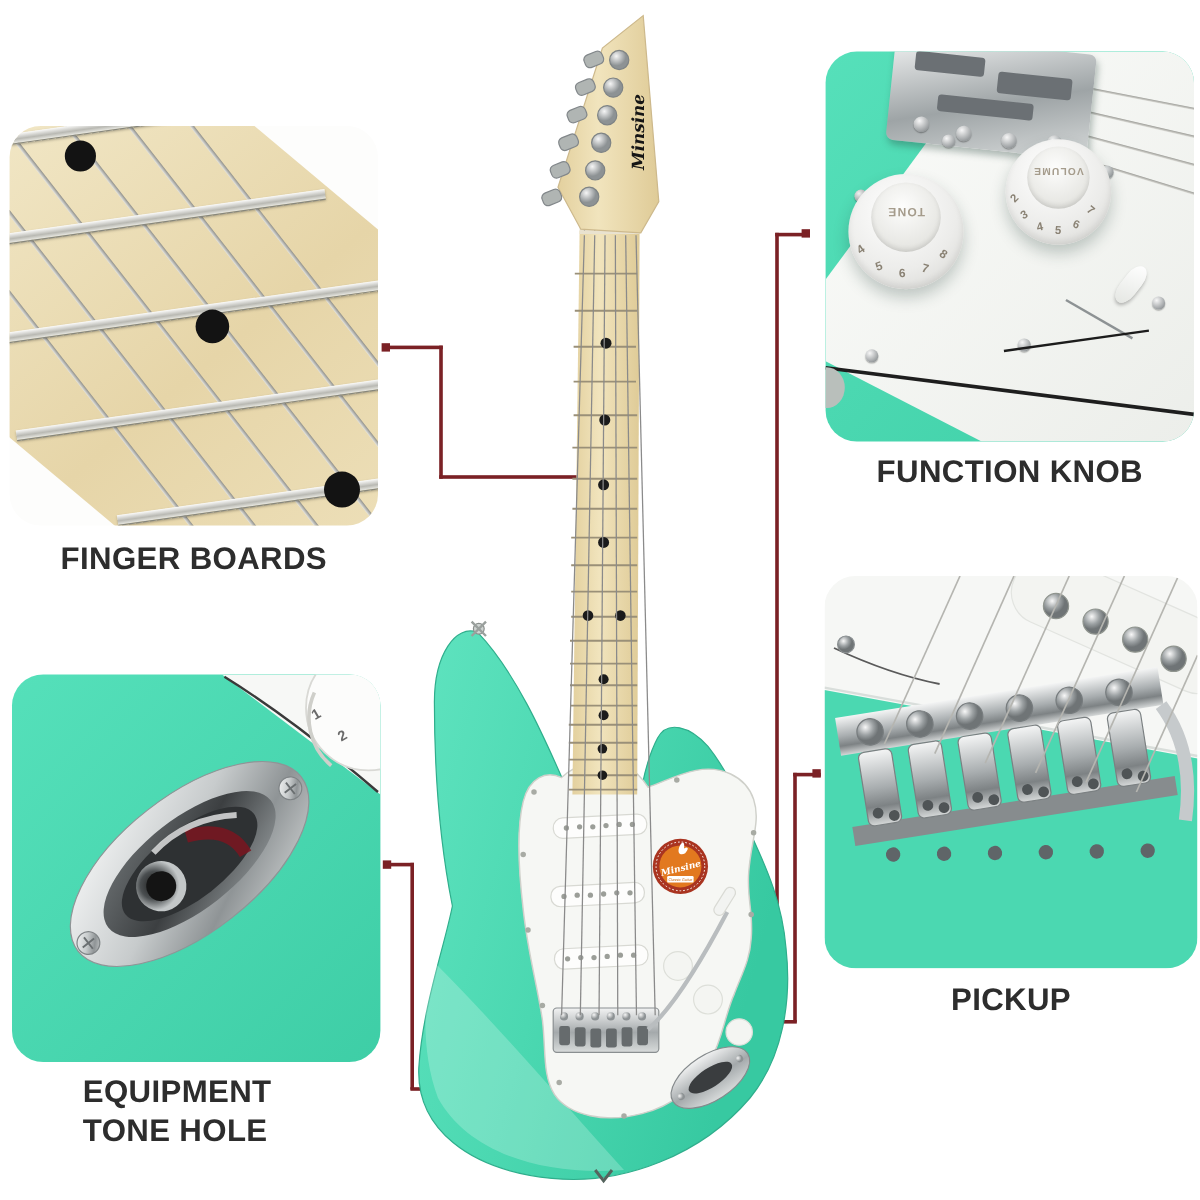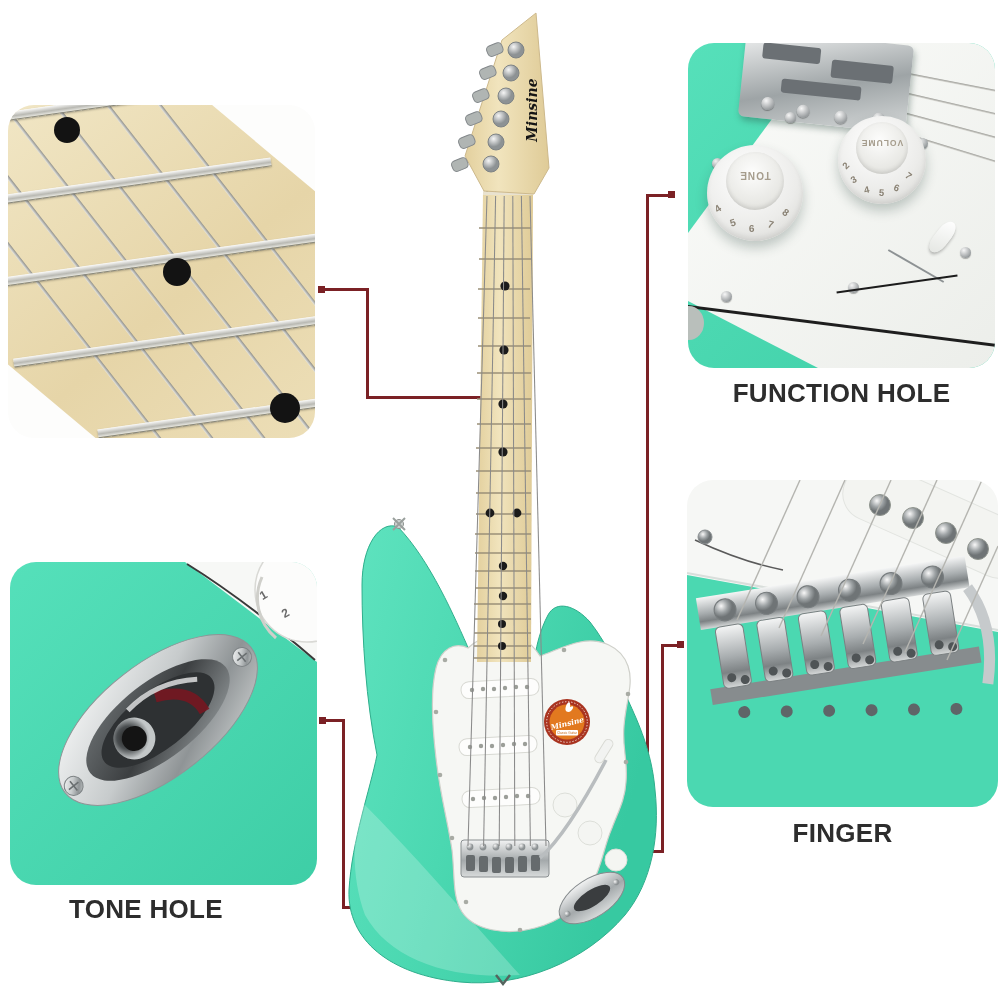--- a/index.html
+++ b/index.html
@@ -450,19 +450,21 @@
         <circle cx="491" cy="164" r="8"></circle>
     </g>
     <text x="537" y="110" text-anchor="middle" transform="rotate(-90 537 110)" font-family="DejaVu Serif, serif" font-style="italic" font-weight="bold" font-size="14" fill="#151515">Minsine</text>
     <g>
       <circle cx="399" cy="524" r="4.5" fill="#cfd4d2" stroke="#8a8f8c"></circle>
       <path d="M393,518 l12,12 M405,518 l-12,12" stroke="#9aa09d" stroke-width="2"></path>
     </g>
     <path d="M496,975 l7,9 l7,-9" stroke="#55645e" stroke-width="2.5" fill="none"></path>
   </svg>
 
-  <div id="lbl2" class="lbl">FUNCTION HOLE</div>
+  <div id="lbl1" class="lbl">FINGER BOARDS</div>
+  <div id="lbl2" class="lbl">FUNCTION KNOB</div>
   <div id="lbl3" class="lbl">
+    <div>EQUIPMENT</div>
     <div>TONE HOLE</div>
   </div>
-  <div id="lbl4" class="lbl">FINGER</div>
+  <div id="lbl4" class="lbl">PICKUP</div>
 
 </div>
 
 </body></html>

